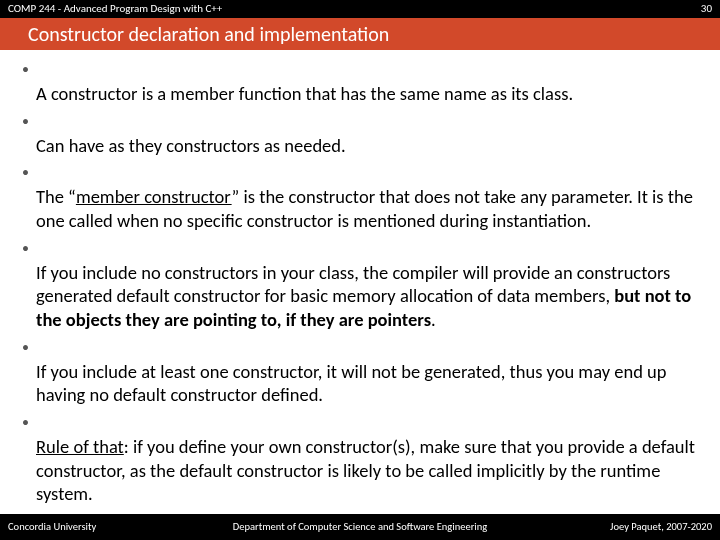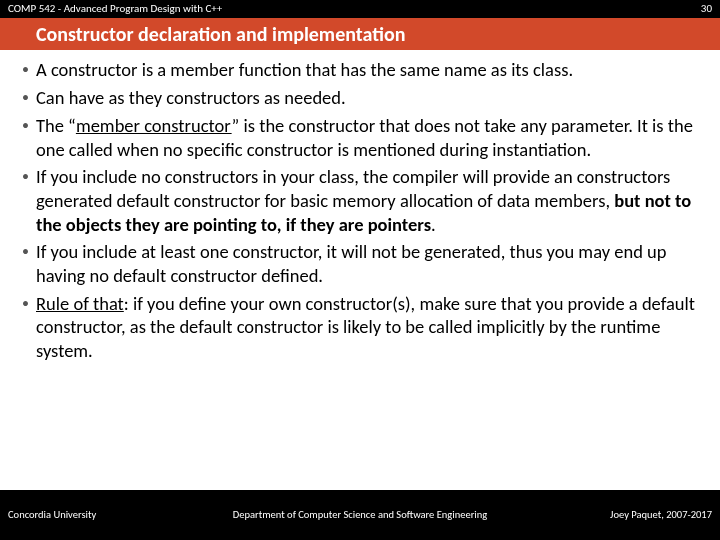--- a/index.html
+++ b/index.html
@@ -29,73 +29,74 @@
     display: flex;
     justify-content: space-between;
     align-items: center;
   }
   .title-bar {
     background: #d2492a;
     color: #ffffff;
     height: 32px;
     display: flex;
     align-items: center;
-    padding-left: 36px;
+    padding-left: 28px;
     font-size: 20px;
-    font-weight: 700;
+    font-weight: 400;
   }
   .content {
     padding: 8px 22px 0 22px;
     font-size: 18.5px;
     line-height: 1.28;
     color: #000;
   }
   .bullet {
     display: flex;
     margin-bottom: 4px;
   }
   .bullet .dot {
     flex: 0 0 14px;
     color: #555;
     font-size: 14px;
     line-height: 24px;
   }
   .bullet .txt {
     flex: 1;
+    margin-top: 24px;
   }
   .underline {
     text-decoration: underline;
   }
   .footer {
     position: absolute;
     bottom: 0;
     left: 0;
     right: 0;
     height: 18px;
     background: #000000;
     color: #ffffff;
     font-size: 10.5px;
     line-height: 18px;
     display: flex;
     justify-content: space-between;
-    padding: 16px 8px;
+    padding: 4px 8px;
   }
   .footer .mid {
     position: absolute;
     left: 50%;
     transform: translateX(-50%);
   }
 </style>
 </head>
 <body>
 
 <div class="slide">
 
   <div class="top-bar">
-    <span>COMP 542 - Advanced Program Design with C++</span>
+    <span>COMP 244 - Advanced Program Design with C++</span>
     <span>30</span>
   </div>
 
   <div class="title-bar">
     <span>Constructor declaration and implementation</span>
   </div>
 
   <div class="content">
 
     <div class="bullet">
@@ -126,16 +127,16 @@
     <div class="bullet">
       <span class="dot">•</span>
       <span class="txt"><span class="underline">Rule of that</span><span>: if you define your own constructor(s), make sure that you provide a default constructor, as the default constructor is likely to be called implicitly by the runtime system.</span></span>
     </div>
 
   </div>
 
   <div class="footer">
     <span>Concordia University</span>
     <span class="mid">Department of Computer Science and Software Engineering</span>
-    <span>Joey Paquet, 2007-2017</span>
+    <span>Joey Paquet, 2007-2020</span>
   </div>
 
 </div>
 
 </body></html>

